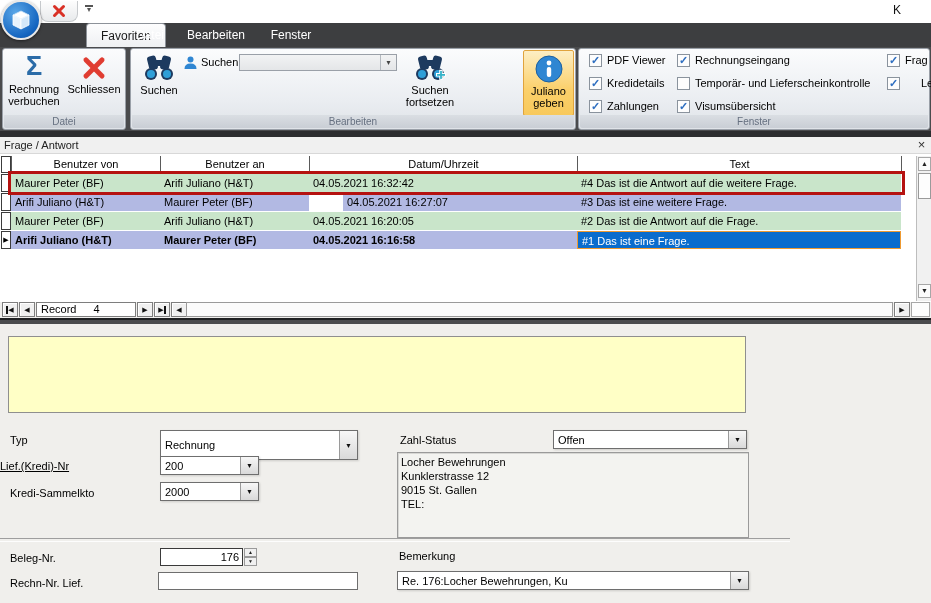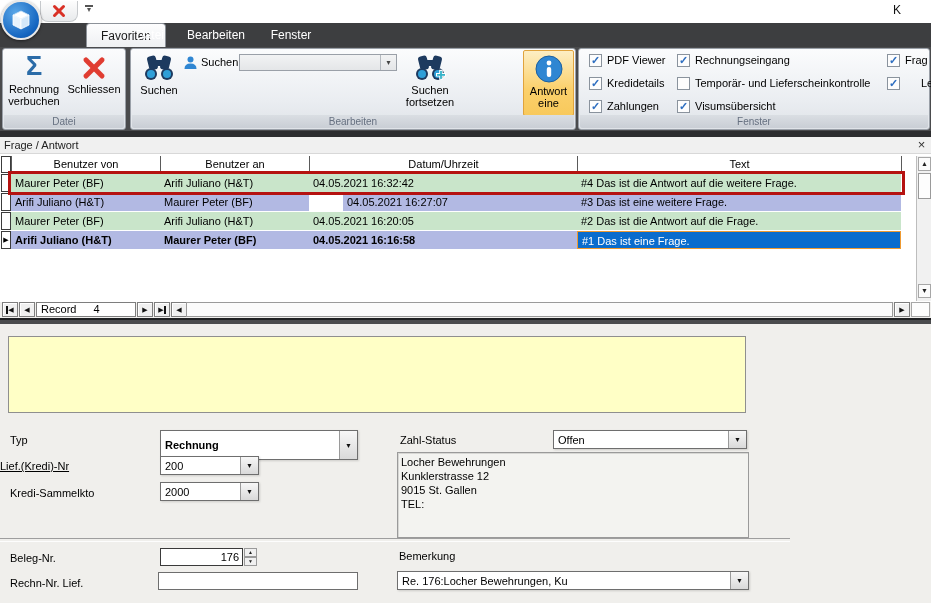--- a/index.html
+++ b/index.html
@@ -209,21 +209,21 @@
         <div class="lbl">Suchen fortsetzen</div>
       </div>
 
 
       <div class="big-btn answer-hl" style="left:392px;top:1px;width:51px;height:66px;">
         <svg width="28" height="28" viewBox="0 0 28 28" style="margin-top:4px;">
           <circle cx="14" cy="14" r="13" fill="#2f86d2" stroke="#1b5fa0" stroke-width="1"></circle>
           <circle cx="14" cy="8" r="2.4" fill="#ffffff"></circle>
           <rect x="11.8" y="12" width="4.4" height="10" rx="2" fill="#ffffff"></rect>
         </svg>
-        <div class="lbl">Antwort eine</div>
+        <div class="lbl">Juliano geben</div>
       </div>
 
       <div class="group-caption">Bearbeiten</div>
     </div>
 
     <div class="abs group" style="left:578px;width:352px;">
 
       <div class="cb-box" style="left:10px;top:5px;"><span>✓</span></div>
       <span class="cb-label" style="left:28px;top:4px;">PDF Viewer</span>
       <div class="cb-box" style="left:10px;top:28px;"><span>✓</span></div>
@@ -332,21 +332,21 @@
     </div>
     <div class="corner-box"></div>
   </div>
 
   <div class="abs splitter"></div>
 
   <div class="abs form">
     <div class="memo"></div>
 
     <span class="flabel" style="left:10px;top:110px;">Typ</span>
-    <div class="combo" style="left:160px;top:106px;width:198px;height:30px;font-weight:bold;">
+    <div class="combo" style="left:160px;top:106px;width:198px;height:30px;">
       <span class="val">Rechnung</span>
       <span class="drop">▼</span>
     </div>
 
     <span class="flabel" style="left:400px;top:110px;">Zahl-Status</span>
     <div class="combo" style="left:553px;top:106px;width:194px;height:19px;">
       <span class="val">Offen</span>
       <span class="drop">▼</span>
     </div>
 

